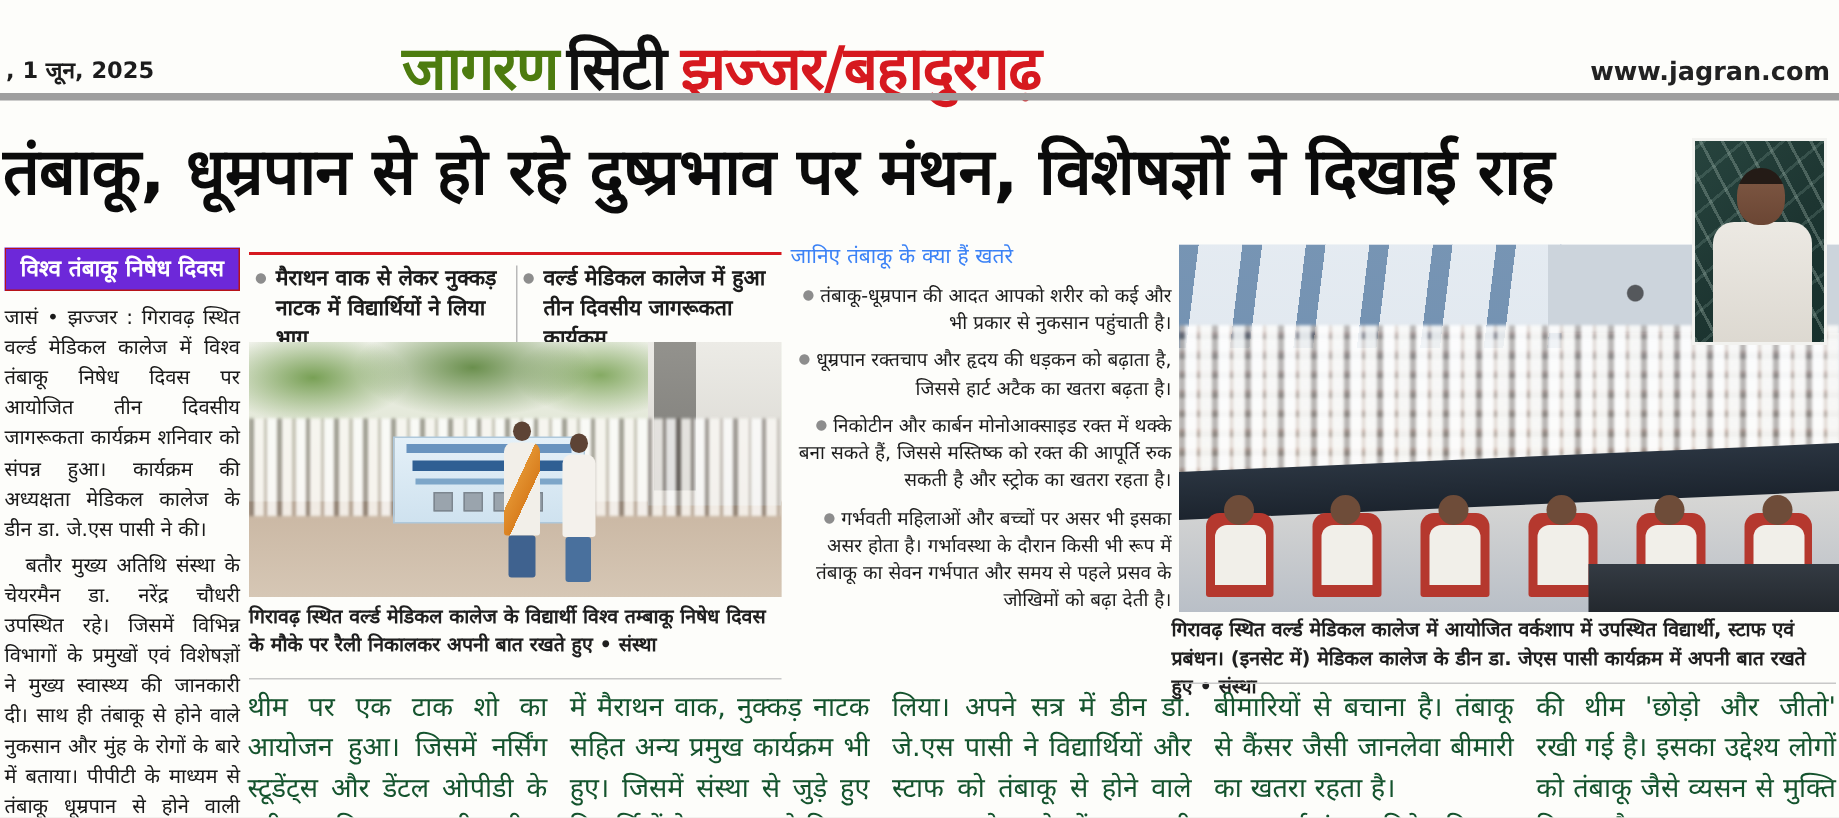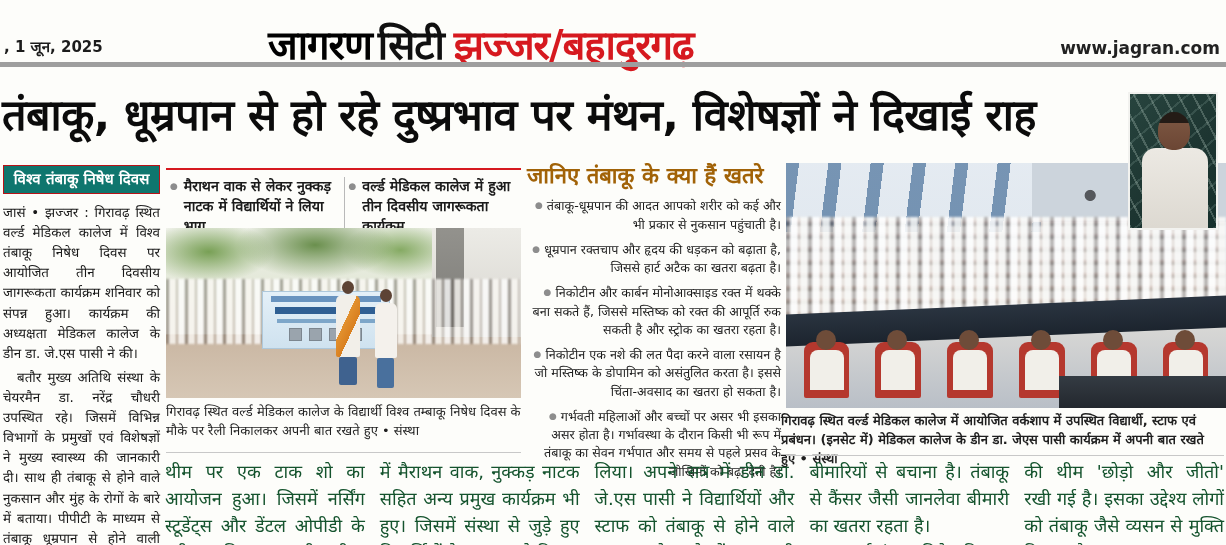--- a/index.html
+++ b/index.html
@@ -3,40 +3,40 @@
 <meta charset="utf-8">
 <style>
   * { margin:0; padding:0; box-sizing:border-box; }
   html,body { background:#e9e9e6; }
   body { font-family:"DejaVu Sans","Liberation Sans",sans-serif; }
   .page { position:relative; width:1226px; height:545px; background:#fdfdfa; overflow:hidden; margin:0 auto; }
 
   
   .hdr-date { position:absolute; left:4px; top:36px; font-size:15px; font-weight:bold; color:#1c1c1c; }
   .masthead { position:absolute; left:268px; top:16px; font-size:40px; font-weight:bold; letter-spacing:-1px; white-space:nowrap; }
-  .m-gray { color:#000000; }
+  .m-gray { color:#4d7c0f; }
   .m-black { color:#101010; margin-left:6px; }
   .m-red { color:#d6191f; margin-left:10px; }
   .hdr-site { position:absolute; right:6px; top:38px; font-size:17px; font-weight:bold; color:#222; text-decoration:none; }
   .hdr-rule { position:absolute; left:0; top:62px; width:1226px; height:5px; background:#9e9e9e; }
 
   
   .headline { position:absolute; left:2px; top:86px; width:1118px; font-size:43px; line-height:1.35; font-weight:700; color:#0b0b0b; letter-spacing:-0.5px; }
 
   
   .photo-dean { position:absolute; left:1128px; top:92px; width:90px; height:138px; z-index:5;
     background:linear-gradient(135deg,#27443e 0%,#1d3531 55%,#16302c 100%); border:2px solid #f2f2ef; overflow:hidden; }
   .dean-scribbles { position:absolute; inset:0; background:repeating-linear-gradient(62deg, rgba(190,210,200,.28) 0 2px, transparent 2px 13px), repeating-linear-gradient(-40deg, rgba(160,190,180,.18) 0 2px, transparent 2px 17px); }
   .dean-head { position:absolute; left:28px; top:18px; width:32px; height:38px; border-radius:48% 48% 44% 44%; background:linear-gradient(180deg,#241b16 0%,#241b16 28%,#7a5440 28%,#6b4634 100%); }
   .dean-body { position:absolute; left:12px; top:54px; width:66px; height:84px; border-radius:14px 14px 0 0; background:linear-gradient(180deg,#ece9e3,#dcd8d0); }
   .dean-mic { position:absolute; left:36px; top:76px; width:3px; height:62px; background:#23201d; transform:rotate(14deg); }
 
   
   .lead-col { position:absolute; left:3px; top:165px; width:157px; }
-  .red-label { background:#0f766e; color:#ffffff; font-weight:bold; font-size:15px; line-height:1.2; text-align:center; padding:5px 4px 6px; box-shadow:0 0 0 1px #b81318 inset; }
+  .red-label { background:#6d28d9; color:#ffffff; font-weight:bold; font-size:15px; line-height:1.2; text-align:center; padding:5px 4px 6px; box-shadow:0 0 0 1px #b81318 inset; }
   .lead-col p { margin-top:9px; font-size:13.4px; line-height:1.5; text-align:justify; color:#191919; }
   .lead-col p.p2 { text-indent:14px; margin-top:4px; }
   .byline { font-weight:normal; }
 
   
   .subheads { position:absolute; left:166px; top:168px; width:355px; border-top:2px solid #d6191f; padding-top:7px; display:flex; }
   .subhead { width:50%; display:flex; gap:6px; font-size:14.2px; font-weight:bold; line-height:1.4; color:#1b1b1b; padding:0 7px 0 4px; }
   .subhead + .subhead { border-left:1px solid #b9b9b9; }
   .sub-dot { color:#8d8d8d; font-size:9px; line-height:2.1; flex:0 0 auto; }
 
@@ -62,28 +62,28 @@
   .fig-head { width:12px; height:13px; border-radius:50%; background:#5d4335; margin:0 auto; }
   .fig1 { left:47%; top:31%; width:30px; height:105px; }
   .fig1 .fig-body { width:24px; height:62px; margin:1px auto 0; border-radius:6px 6px 2px 2px; background:linear-gradient(115deg,#f2efe9 40%, #e2912f 40%, #d97f1f 62%, #f2efe9 62%); }
   .fig1 .fig-legs { width:18px; height:28px; margin:0 auto; background:#3f628f; border-radius:2px; }
   .fig2 { left:58%; top:36%; width:28px; height:98px; }
   .fig2 .fig-body { width:22px; height:55px; margin:1px auto 0; border-radius:6px 6px 2px 2px; background:#f4f1ec; }
   .fig2 .fig-legs { width:17px; height:30px; margin:0 auto; background:#49active6a98; background:#49709d; border-radius:2px; }
 
   
   .caption { position:absolute; font-size:13px; line-height:1.45; color:#1f1f1f; text-align:left; }
-  .cap-left { left:166px; top:403px; width:355px; }
+  .cap-left { left:166px; top:403px; width:355px;font-weight:bold; }
   .cap-right { left:781px; top:412px; width:438px;font-weight:bold; }
   .cap-rule-left { position:absolute; left:166px; top:452px; width:355px; height:1px; background:#c8c8c8; }
   .cap-rule-right { position:absolute; left:786px; top:455px; width:438px; height:1px; background:#c8c8c8; }
 
   
   .danger { position:absolute; left:527px; top:163px; width:254px; }
-  .danger h2 { color:#a16207; font-size:22px; font-weight:bold; line-height:1.2; margin-bottom:8px; }
+  .danger h2 { color:#3b82f6; font-size:14px; font-weight:normal; line-height:1.2; margin-bottom:8px; }
   .danger p { font-size:12.6px; line-height:1.45; color:#1b1b1b; margin-bottom:7px; text-align:right; }
   .d-dot { color:#8d8d8d; font-size:9px; vertical-align:2px; margin-right:4px; }
 
   
   .photo-audience { position:absolute; left:786px; top:163px; width:440px; height:245px; overflow:hidden;
     background:linear-gradient(180deg,#e8edf2 0%, #dde4eb 30%, #e3e0da 55%, #b9bfc7 100%); }
   .aud-windows { position:absolute; left:0; top:0; width:58%; height:28%; opacity:.75;
     background:repeating-linear-gradient(97deg, #51779f 0 13px, #e3eaf1 13px 42px); }
   .aud-ceiling { position:absolute; right:0; top:0; width:44%; height:24%; background:#ccd4dc;
     background-image:radial-gradient(circle 6px at 30% 55%, #55585c 85%, transparent), radial-gradient(circle 5px at 70% 40%, #55585c 85%, transparent); }
@@ -168,21 +168,20 @@
     </div>
   </div>
   <p class="caption cap-left">गिरावढ़ स्थित वर्ल्ड मेडिकल कालेज के विद्यार्थी विश्व तम्बाकू निषेध दिवस के मौके पर रैली निकालकर अपनी बात रखते हुए • संस्था</p>
   <div class="cap-rule-left"></div>
 
   <section class="danger">
     <h2>जानिए तंबाकू के क्या हैं खतरे</h2>
     <p><span class="d-dot">●</span><span>तंबाकू-धूम्रपान की आदत आपको शरीर को कई और भी प्रकार से नुकसान पहुंचाती है।</span></p>
     <p><span class="d-dot">●</span><span>धूम्रपान रक्तचाप और हृदय की धड़कन को बढ़ाता है, जिससे हार्ट अटैक का खतरा बढ़ता है।</span></p>
     <p><span class="d-dot">●</span><span>निकोटीन और कार्बन मोनोआक्साइड रक्त में थक्के बना सकते हैं, जिससे मस्तिष्क को रक्त की आपूर्ति रुक सकती है और स्ट्रोक का खतरा रहता है।</span></p>
-    <p><span class="d-dot">●</span><span>निकोटीन एक नशे की लत पैदा करने वाला रसायन है जो मस्तिष्क के डोपामिन को असंतुलित करता है। इससे चिंता-अवसाद का खतरा हो सकता है।</span></p>
     <p><span class="d-dot">●</span><span>गर्भवती महिलाओं और बच्चों पर असर भी इसका असर होता है। गर्भावस्था के दौरान किसी भी रूप में तंबाकू का सेवन गर्भपात और समय से पहले प्रसव के जोखिमों को बढ़ा देती है।</span></p>
   </section>
 
   <div class="photo-audience">
     <div class="aud-windows"></div>
     <div class="aud-ceiling"></div>
     <div class="aud-crowd"></div>
     <div class="aud-desk"></div>
     <div class="aud-front">
       <div class="vip"></div>

